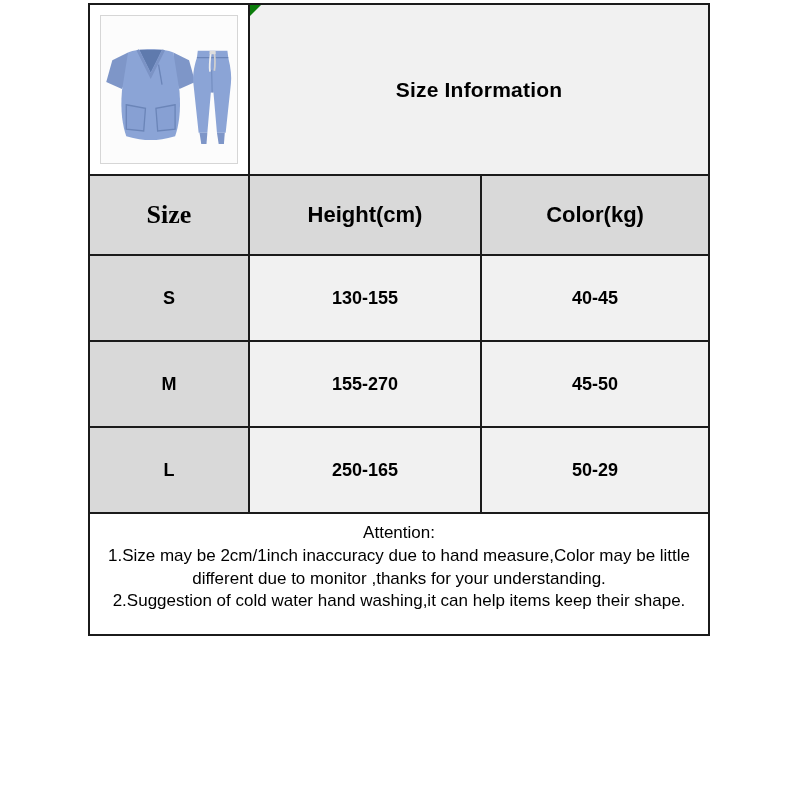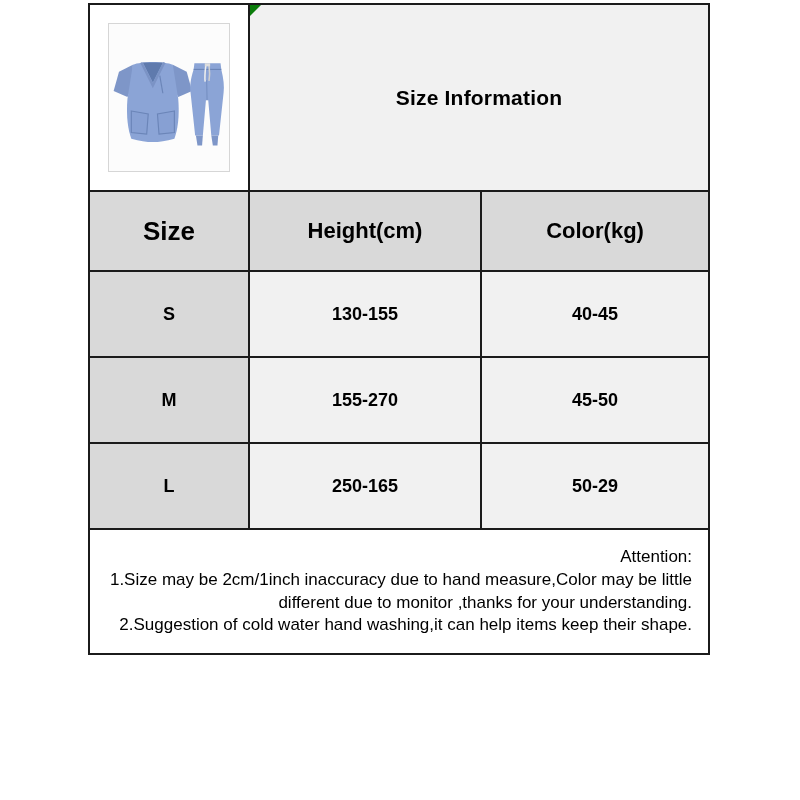--- a/index.html
+++ b/index.html
@@ -1,53 +1,53 @@
 <!DOCTYPE html>
 <html><head>
 <meta charset="utf-8">
 <style>
   * { margin:0; padding:0; box-sizing:border-box; }
   html,body { width:800px; height:800px; background:#ffffff;
               font-family:"Liberation Sans", sans-serif; color:#000; }
   .sheet { position:absolute; left:88px; top:3px; }
 
   table.size-table { border-collapse:collapse; table-layout:fixed; width:620px; }
-  table.size-table td { border:2px solid #1b1b1b; padding:16px; overflow:hidden; }
+  table.size-table td { border:2px solid #1b1b1b; padding:8px; overflow:hidden; }
 
   col.c-size   { width:160px; }
   col.c-height { width:232px; }
   col.c-weight { width:228px; }
 
   
   td.image-cell { height:155px; background:#ffffff; vertical-align:top; }
   .photo-frame { margin:2px; height:149px; background:#fcfcfc;
                  border:1px solid #d6d6d6; }
   .photo-frame svg { display:block; width:100%; height:100%; }
 
   td.title-cell { background:#f1f1f1; position:relative;
                   text-align:center; vertical-align:middle; }
   .title-text { font-size:21px; font-weight:bold; letter-spacing:0.2px; }
   .corner-marker { position:absolute; top:0; left:0; width:0; height:0;
                    border-top:11px solid #0b7d0b; border-right:11px solid transparent; }
 
   
   tr.header-row td { height:80px; background:#d9d9d9; text-align:center;
                      vertical-align:middle; font-weight:bold; }
-  .size-head { font-size:26px; }
+  .size-head { font-size:26px;font-family:Liberation Serif, serif; }
   .col-head  { font-size:22px; }
 
   
   tr.data-row td { height:86px; text-align:center; vertical-align:middle;
                    font-weight:bold; font-size:18px; }
   td.size-cell { background:#d9d9d9; }
   td.val-cell  { background:#f1f1f1; }
 
   
   td.attention-cell { height:122px; background:#ffffff; vertical-align:top;
-                      text-align:right; padding:4px 8px 4px 6px;
+                      text-align:center; padding:4px 8px 4px 6px;
                       font-size:17px; line-height:1.34; font-weight:normal; }
 </style>
 </head>
 <body>
 
 <div class="sheet">
   <table class="size-table">
     <colgroup>
         <col class="c-size">
         <col class="c-height">

